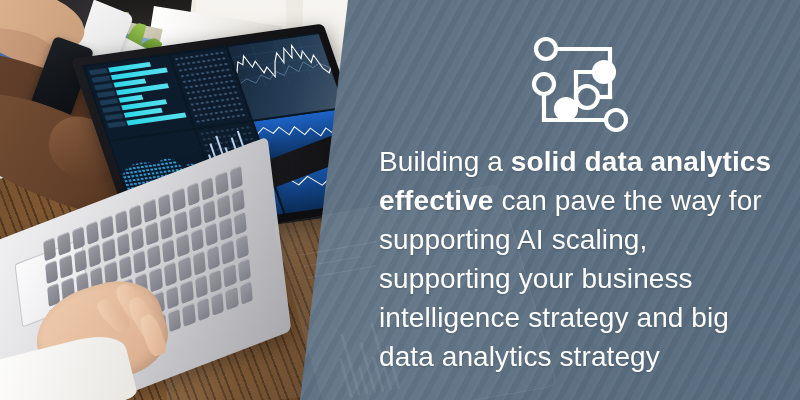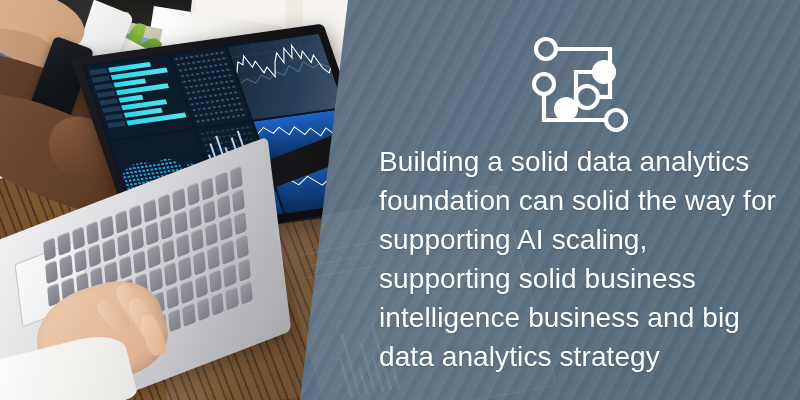--- a/index.html
+++ b/index.html
@@ -317,21 +317,21 @@
   
   .headline{
     position:absolute; left:379px; top:142px; width:404px;
     color:#ffffff;
     font-size:28px;
     line-height:39px;
     letter-spacing:.1px;
     font-weight:400;
     text-shadow:0 1px 2px rgba(20,30,40,.22);
   }
-  .headline b{ font-weight:400; }
+  .headline b{ font-weight:700; }
 </style>
 </head>
 <body>
 
 <div id="banner">
 
   <div class="photo">
     <div class="wall"></div>
     <div class="wall-panel-c"></div>
     <div class="wall-panel-a"></div>
@@ -604,16 +604,16 @@
         <circle cx="80" cy="44" r="10" fill="#ffffff"></circle>
         <circle cx="20" cy="56" r="10" fill="none"></circle>
         <circle cx="63" cy="69" r="11" fill="none"></circle>
         <circle cx="42" cy="81" r="10" fill="#ffffff"></circle>
         <circle cx="92" cy="92" r="10" fill="none"></circle>
       </g>
     </svg>
   </div>
 
   <div class="headline">
-    <span>Building a </span><b>solid data analytics</b> <b>foundation</b><span> can solid the way</span> <span>for supporting AI scaling,</span> <span>supporting solid business</span> <span>intelligence business and big</span> <span>data analytics strategy</span>
+    <span>Building a </span><b>solid data analytics</b> <b>effective</b><span> can pave the way</span> <span>for supporting AI scaling,</span> <span>supporting your business</span> <span>intelligence strategy and big</span> <span>data analytics strategy</span>
   </div>
 
 </div>
 
 </body></html>

